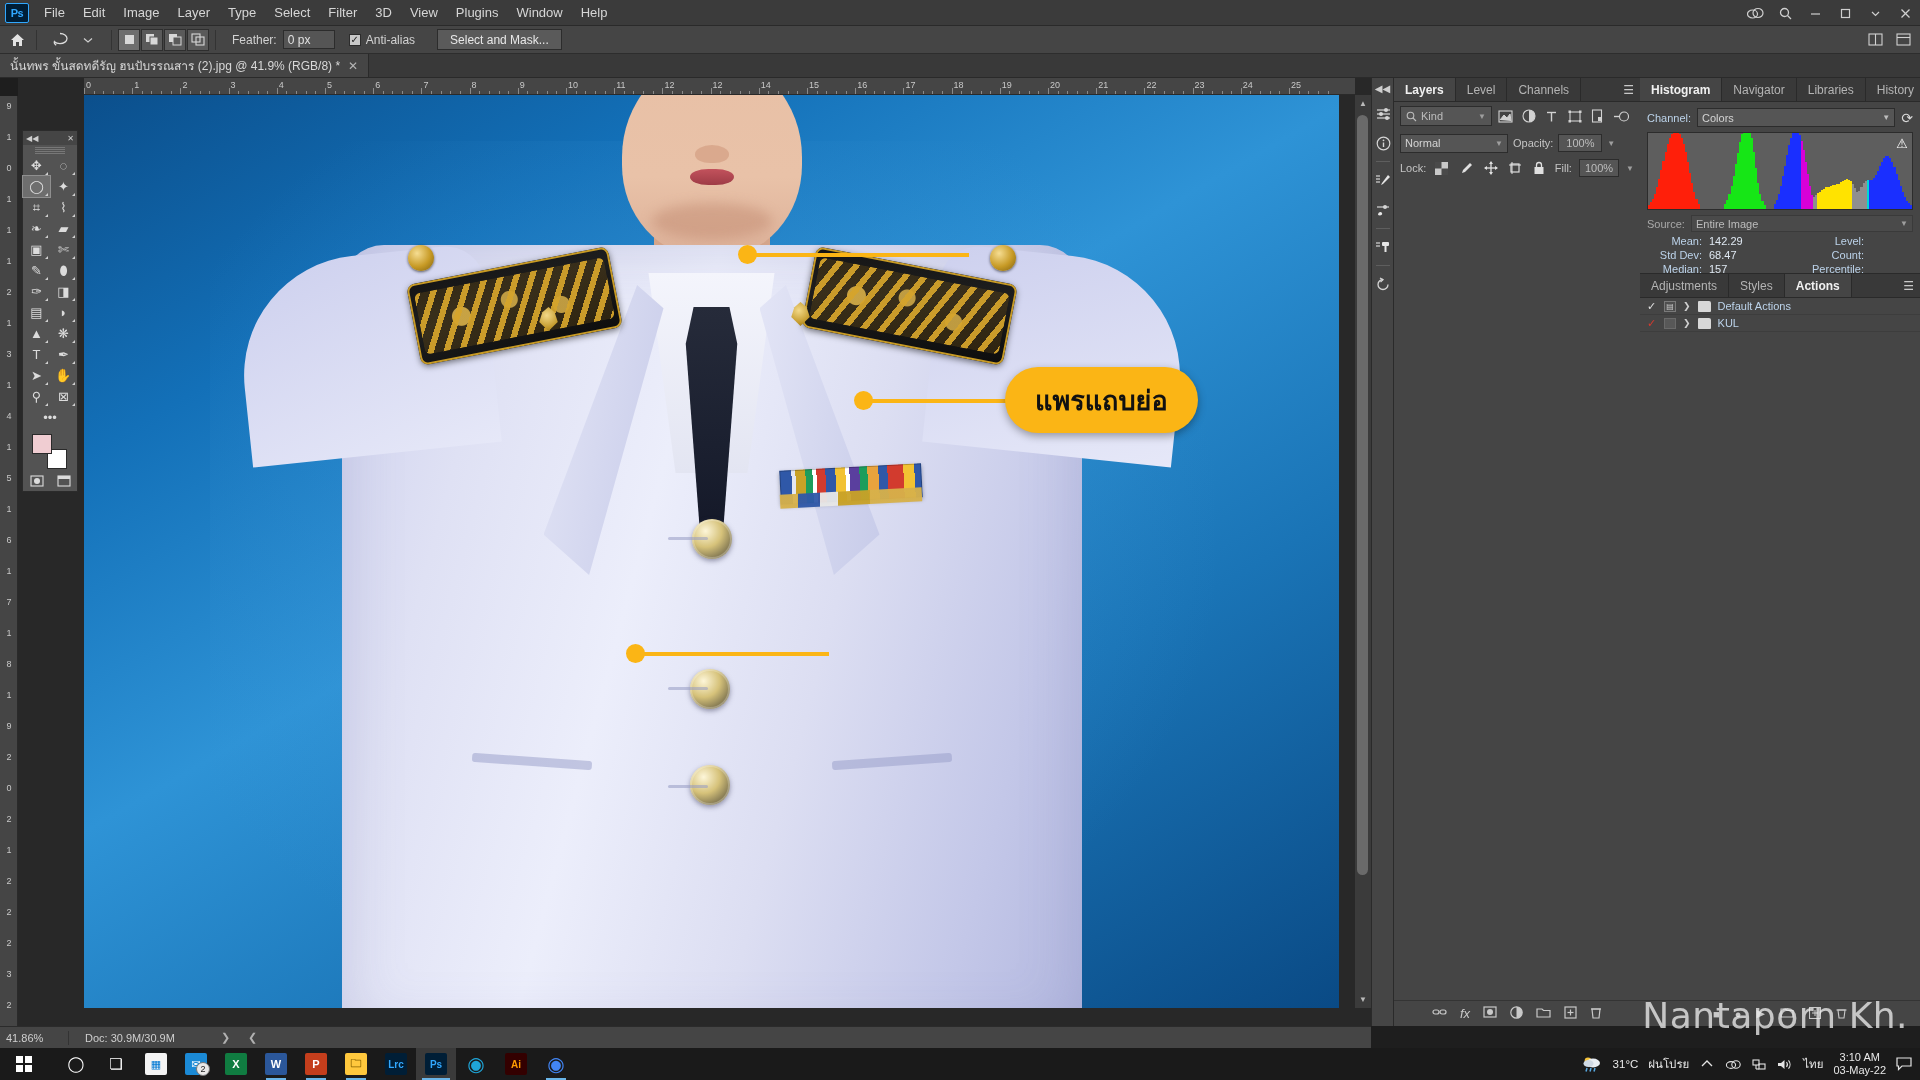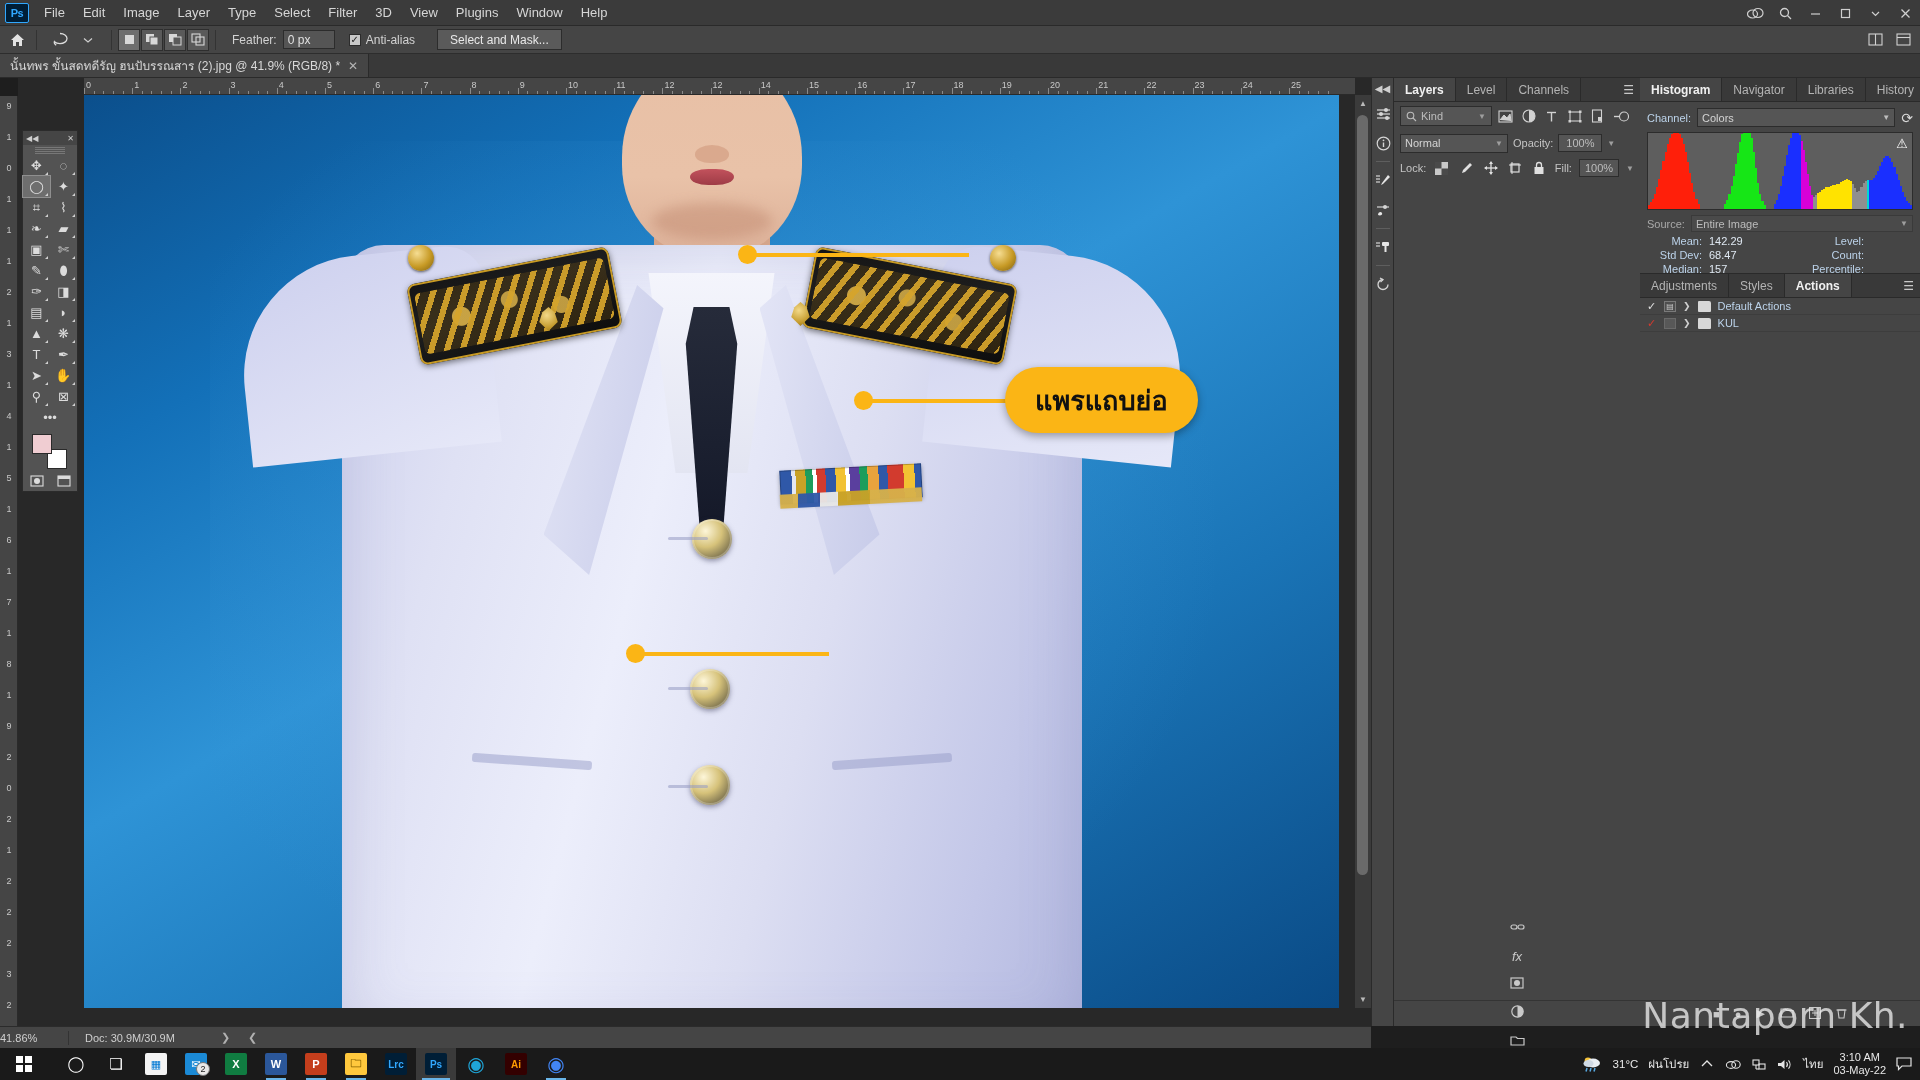--- a/index.html
+++ b/index.html
@@ -261,21 +261,21 @@
     background: #6a6a6a; border-radius: 6px; }
   .ab-arrow { position: absolute; left: 0; width: 16px; height: 17px; color: #b9b9b9;
     font-size: 8px; display: flex; align-items: center; justify-content: center; background: #3b3b3b; }
 
   
   .statusbar {
     position: absolute; left: 0; top: 1026px; width: 1371px; height: 22px;
     background: #454545; border-top: 1px solid #2b2b2b;
     display: flex; align-items: center; color: #cfcfcf; font-size: 11px;
   }
-  .sb-zoom { width: 68px; }
+  .sb-zoom { width: 68px; padding-left: 6px; }
   .sb-sep { width: 1px; height: 14px; background: #333; }
   .sb-doc { padding-left: 16px; }
   .sb-arrow { margin-left: 46px; color: #b0b0b0; }
 
   
   .dock-collapse {
     position: absolute; left: 1371px; top: 78px; width: 22px; height: 948px;
     background: #454545; border-left: 1px solid #2a2a2a;
   }
   .dock-collapse .arrows { color: #cfcfcf; font-size: 10px; text-align: center; padding-top: 5px; }
@@ -335,21 +335,21 @@
   }
   .layer-thumb::after {
     content: ''; position: absolute; left: 50%; bottom: 0; transform: translateX(-50%);
     width: 22px; height: 22px; background: #e7e9f7; border-radius: 8px 8px 0 0;
   }
   .layer-name { color: #e8e8e8; font-size: 12px; font-style: italic; flex: 1; }
   .lp-footer {
     position: absolute; left: 0; bottom: 0; width: 100%; height: 26px;
     background: #454545; border-top: 1px solid #343434;
     display: flex; align-items: center; justify-content: center; gap: 13px;
-    color: #c9c9c9; font-size: 12px; flex-direction: column;
+    color: #c9c9c9; font-size: 12px;
   }
 
   
   .hist-body { padding: 6px 7px 0; }
   .hist-row { display: flex; align-items: center; gap: 6px; margin-bottom: 5px; }
   .hist-lbl { color: #bcd3ea; font-size: 11px; }
   .hist-select {
     flex: 1; height: 19px; background: #555; border: 1px solid #2c2c2c;
     color: #d4d4d4; font-size: 11px; display: flex; align-items: center;
     justify-content: space-between; padding: 0 4px;

